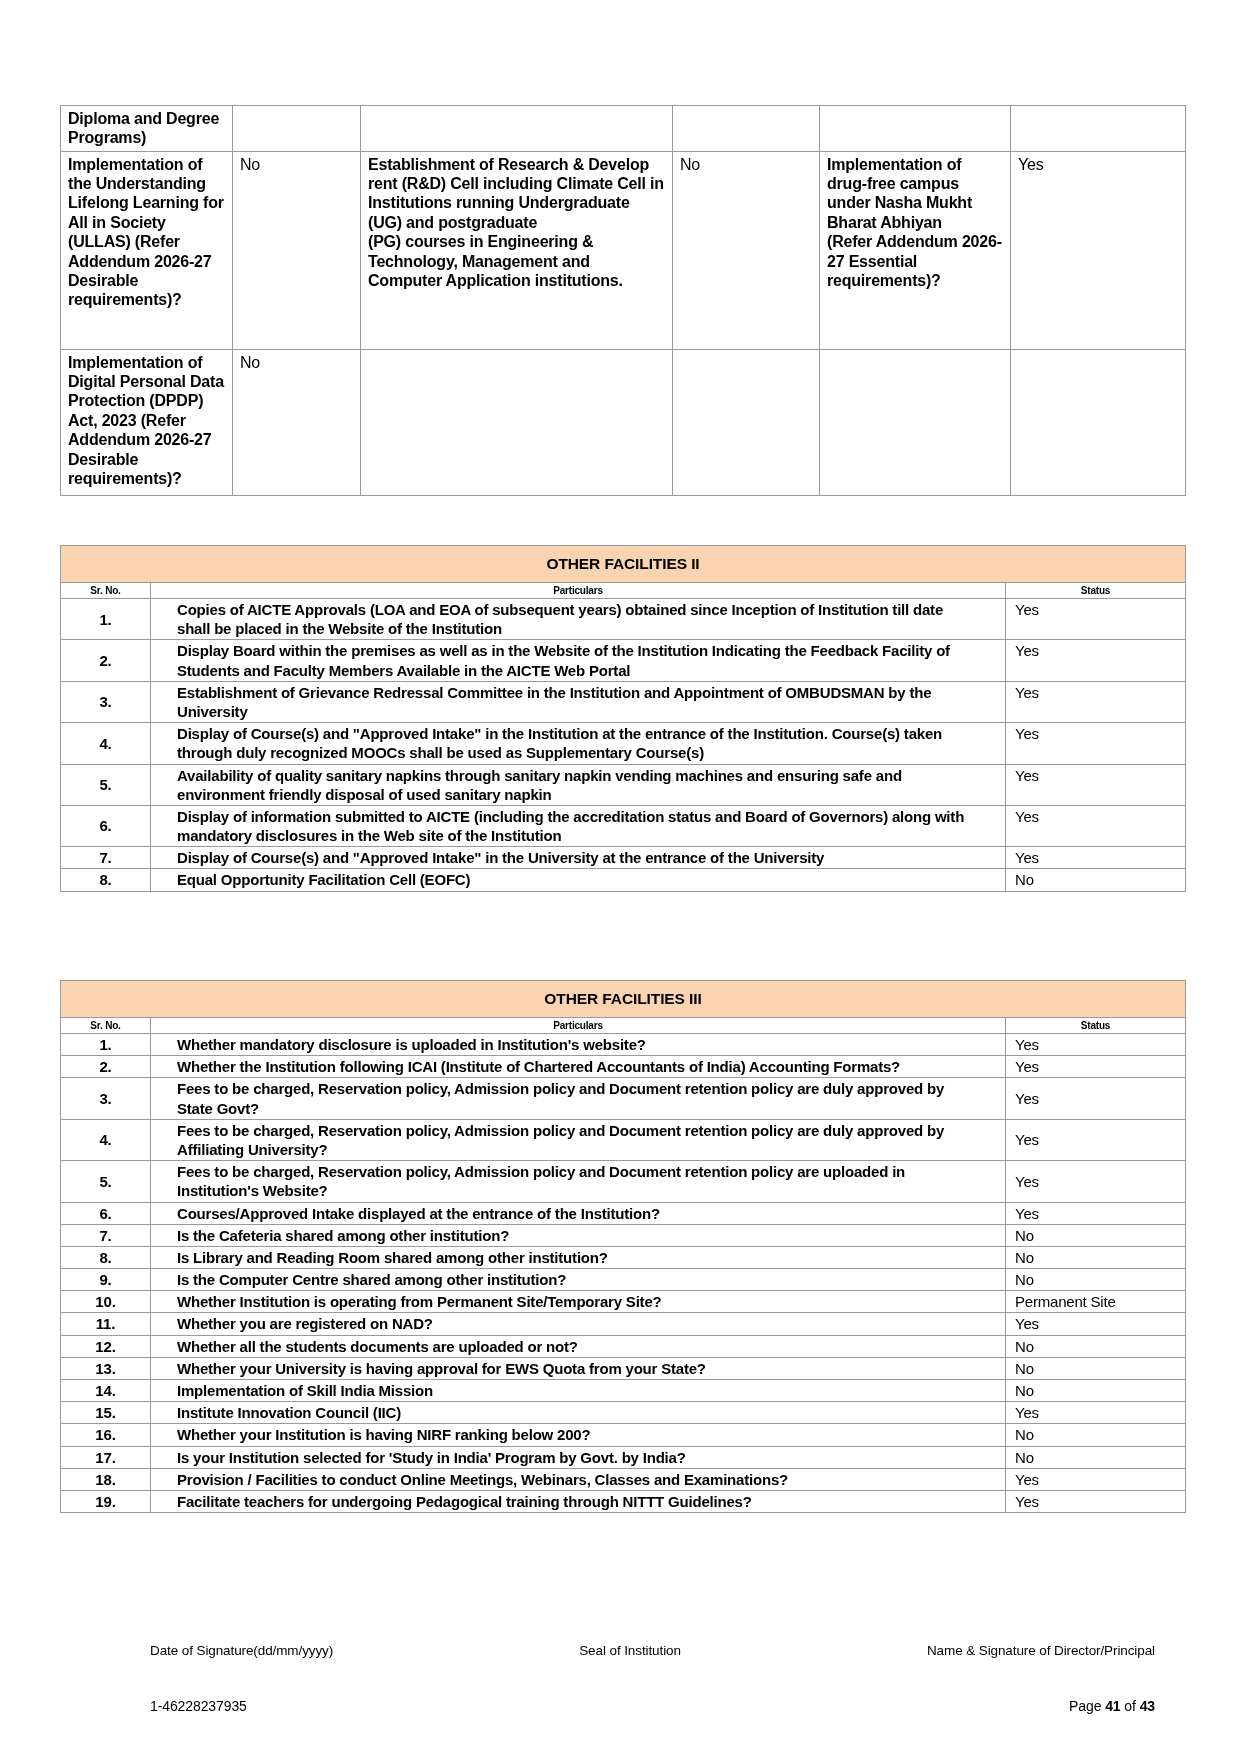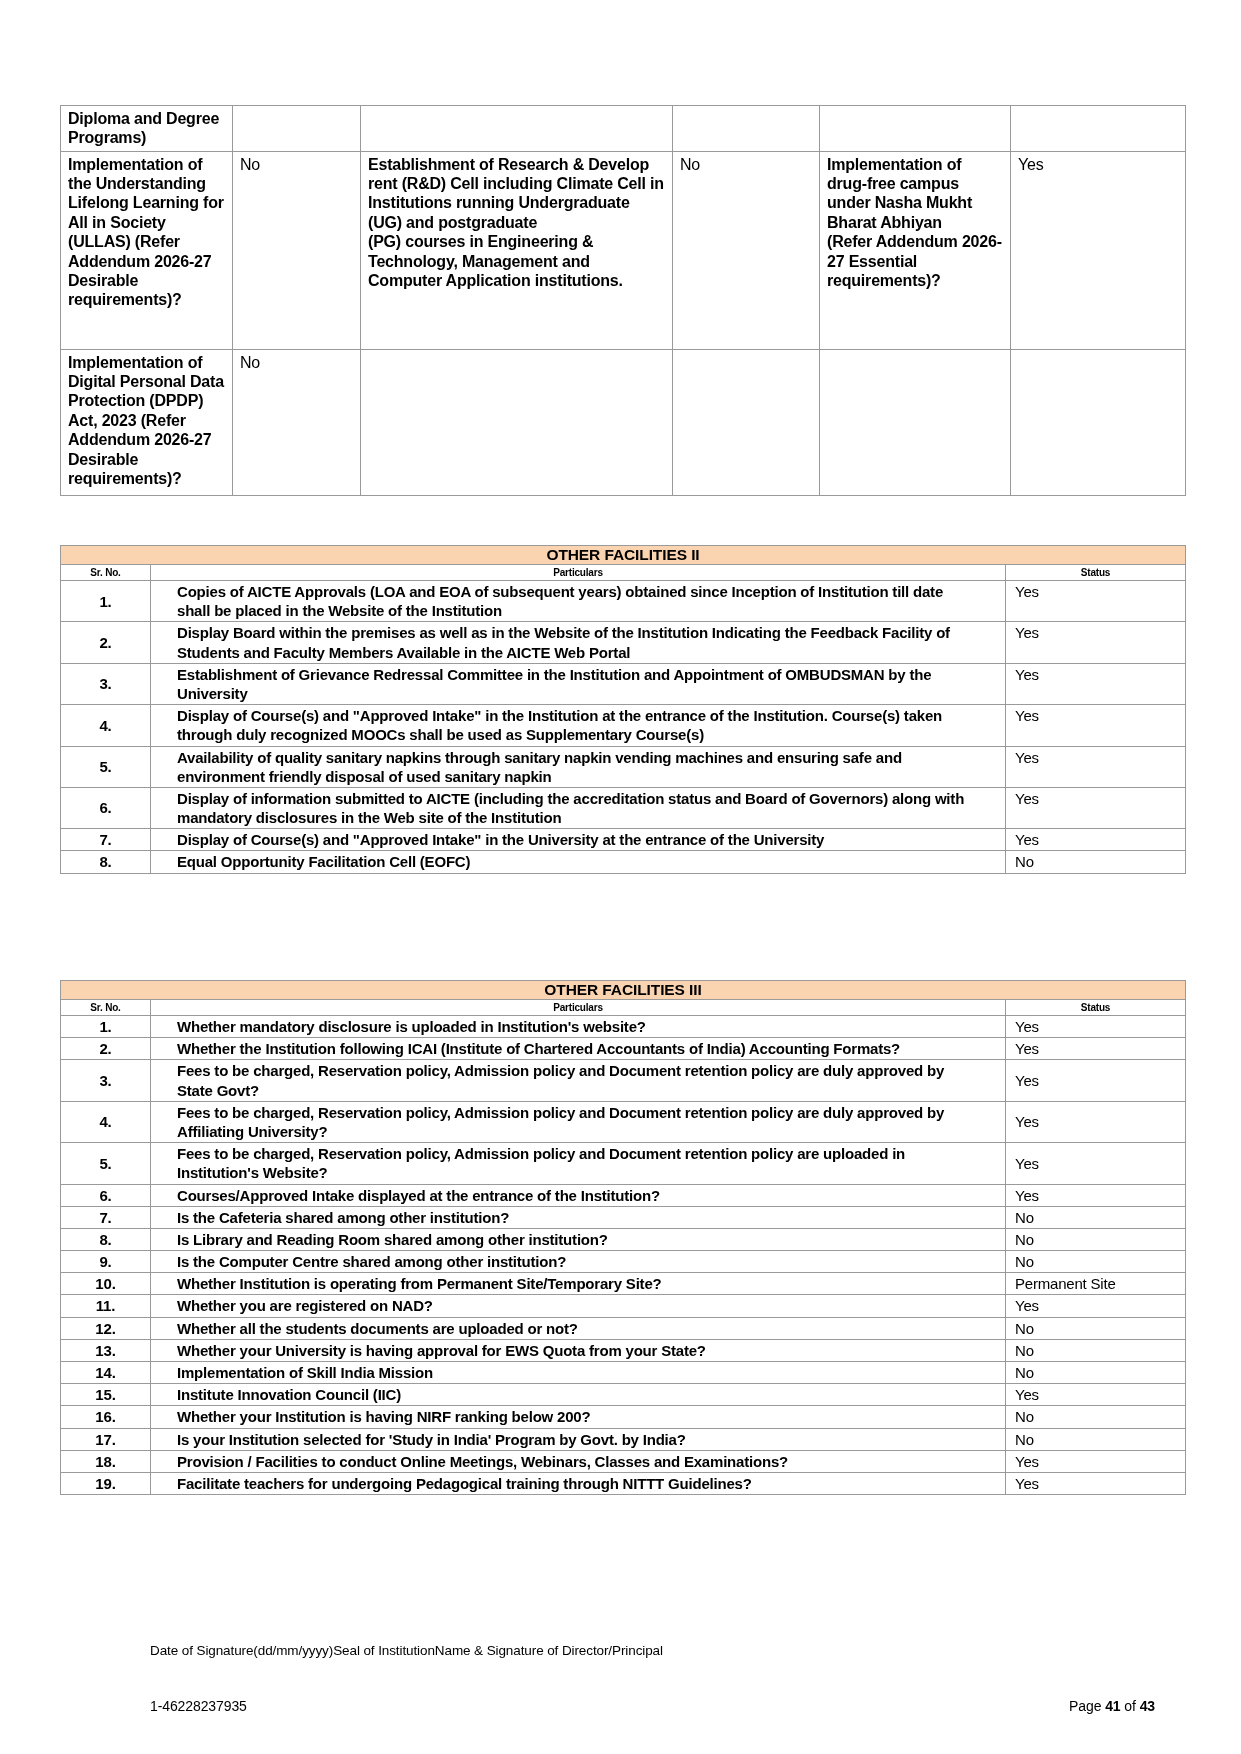--- a/index.html
+++ b/index.html
@@ -24,37 +24,37 @@
   .top-table tr:nth-child(1) { height: 40px; }
   .top-table tr:nth-child(2) { height: 198px; }
   .top-table tr:nth-child(3) { height: 146px; }
 
   
   .fac { position: absolute; left: 60px; }
   .fac-2 { top: 545px; }
   .fac-3 { top: 980px; }
   .fac th.band {
     background: #FAD3B1; font-weight: bold; font-size: 15.5px;
-    text-align: center; padding: 0 2px; letter-spacing: -0.1px;
+    text-align: center; padding: 9px 2px; letter-spacing: -0.1px;
   }
   .fac th.colh {
     font-weight: bold; font-size: 10px; text-align: center;
     padding: 2px; letter-spacing: -0.2px;
   }
   .fac td { font-size: 15px; line-height: 1.28; letter-spacing: -0.2px; }
   .fac td.sr { text-align: center; font-weight: bold; vertical-align: middle; padding: 1px 2px; }
   .fac td.part { font-weight: bold; padding: 1px 26px; vertical-align: middle; }
   .fac td.status { font-weight: normal; padding: 1px 9px; }
   .fac-2 td.status, .fac-2 td.part { vertical-align: top; }
   .fac-3 td.status { vertical-align: middle; }
 
   
   .sig-row {
     position: absolute; top: 1643px; left: 150px; width: 1005px;
-    display: flex; 
+    display: flex; justify-content: space-between;
     font-size: 13.5px; letter-spacing: -0.1px;
   }
   .page-row {
     position: absolute; top: 1698px; left: 150px; width: 1005px;
     display: flex; justify-content: space-between;
     font-size: 14px; letter-spacing: -0.1px;
   }
   .page-label b { font-weight: bold; text-align: center; }
 </style>
 </head>

